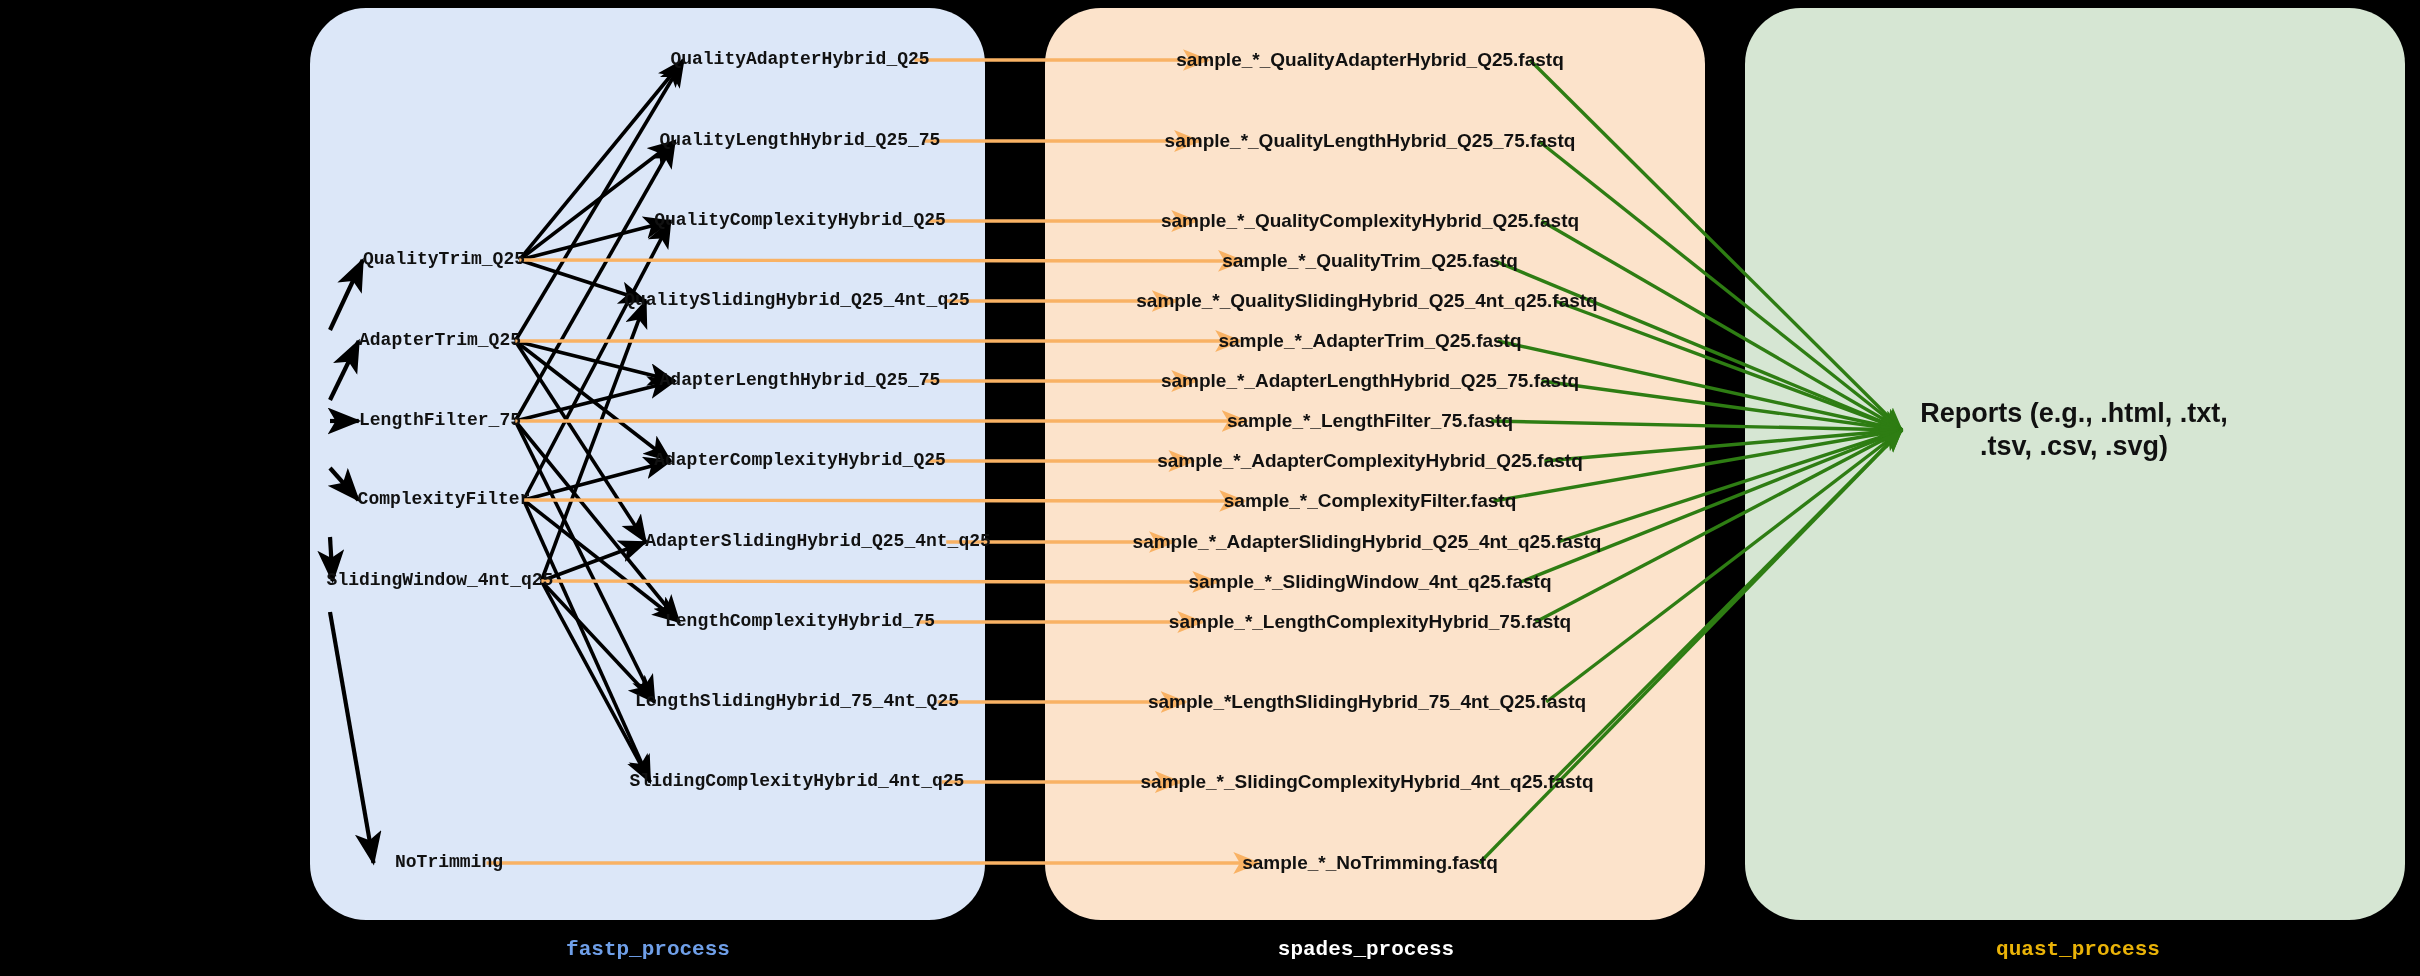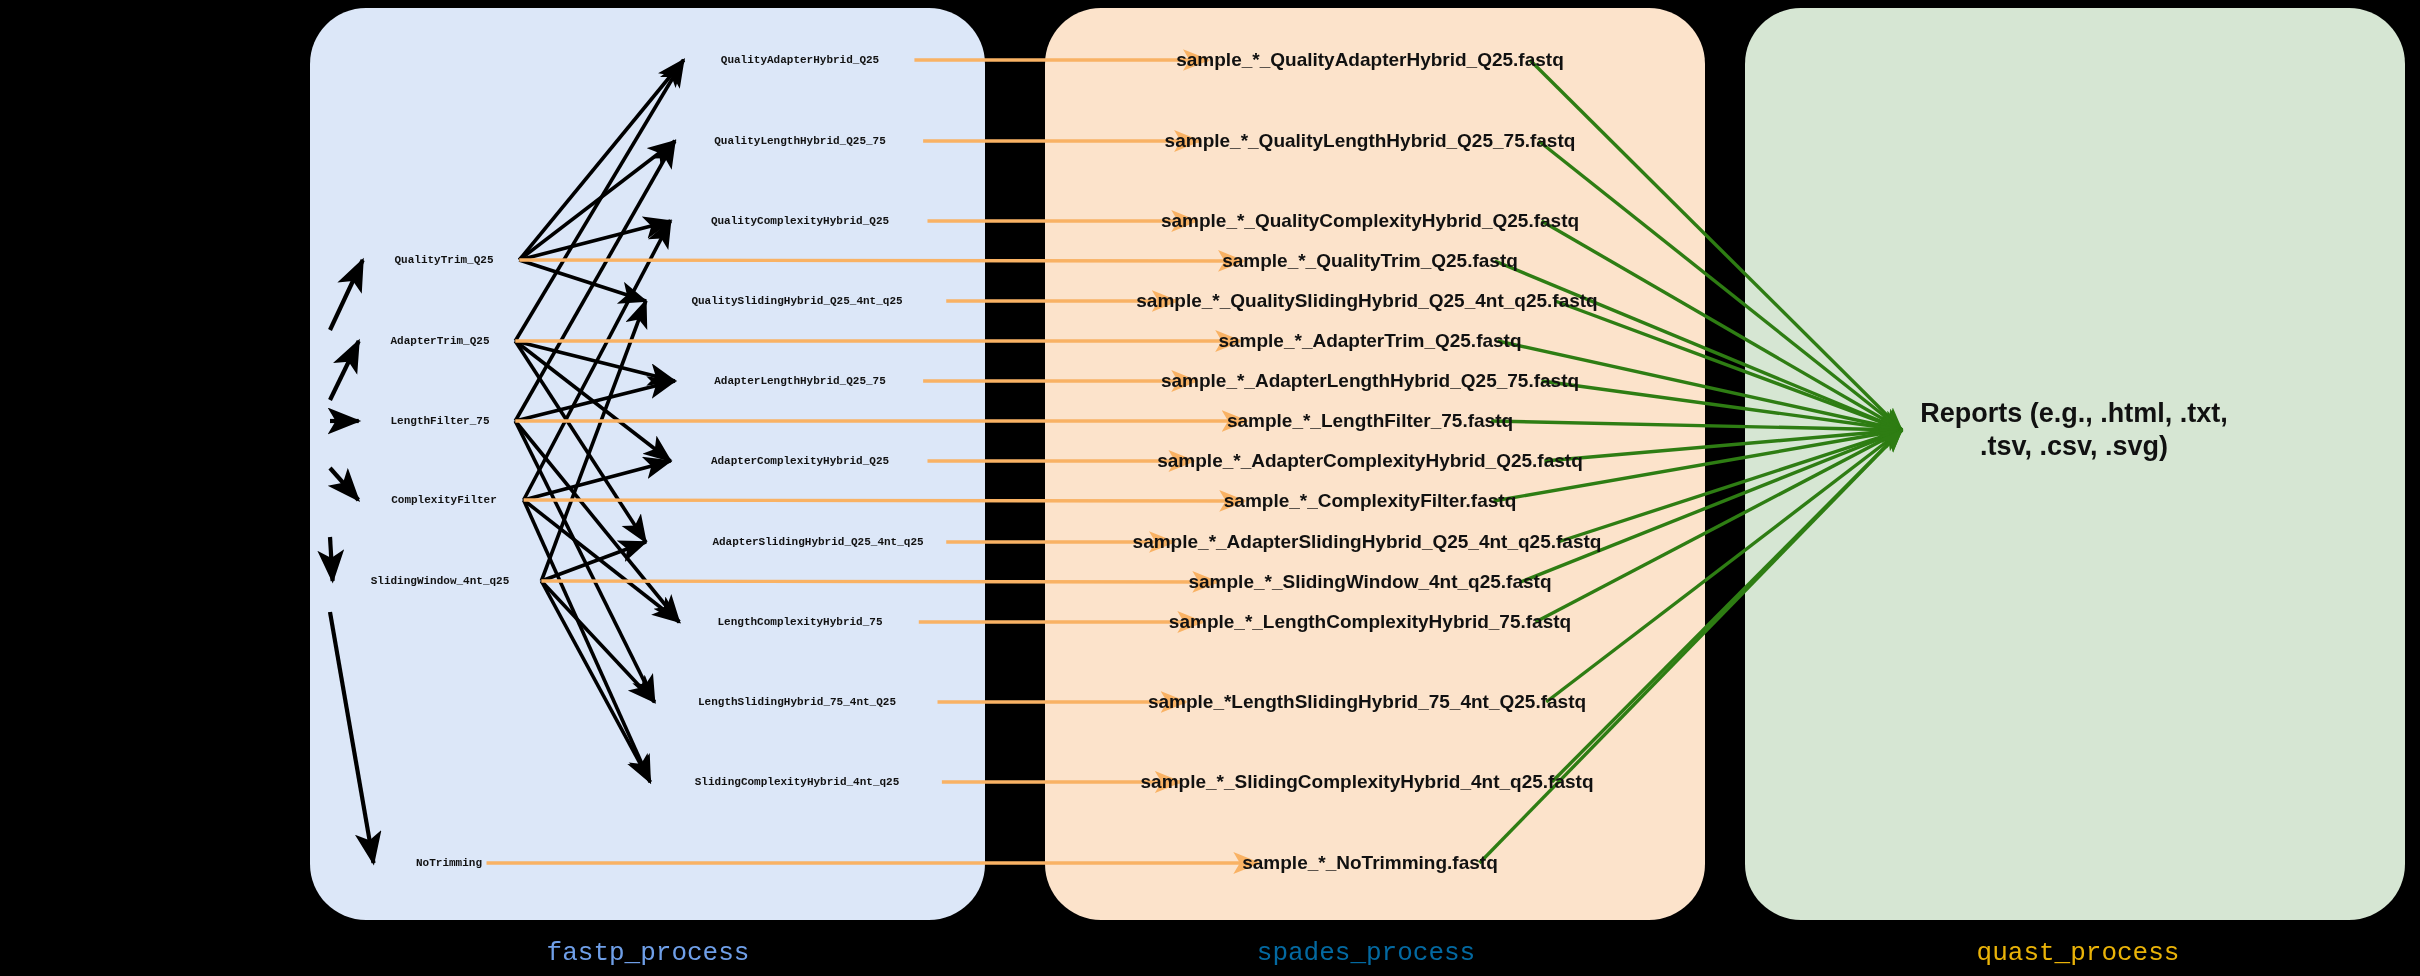--- a/index.html
+++ b/index.html
@@ -8,30 +8,30 @@
   #stage{position:absolute;inset:0;width:2420px;height:976px;}
   .panel{position:absolute;border-radius:56px;}
   #panel-fastp{left:310px;top:8px;width:675px;height:912px;background:#DCE7F8;}
   #panel-spades{left:1045px;top:8px;width:660px;height:912px;background:#FCE3CB;}
   #panel-quast{left:1745px;top:8px;width:660px;height:912px;background:#D6E6D3;}
 
   svg#wires{position:absolute;left:0;top:0;width:2420px;height:976px;overflow:visible;}
 
   .node{position:absolute;transform:translate(-50%,-50%);white-space:nowrap;
         color:#111;line-height:1.1;}
-  .node.mono{font-family:"Liberation Mono",monospace;font-weight:bold;font-size:11px;}
+  .node.mono{font-family:"Liberation Mono",monospace;font-weight:bold;font-size:18px;}
   .node.sans{font-family:"Liberation Sans",sans-serif;font-weight:bold;font-size:19px;}
   .node.report{font-family:"Liberation Sans",sans-serif;font-weight:bold;font-size:27px;
                text-align:center;line-height:1.22;}
 
   .legend{position:absolute;transform:translate(-50%,0);
-          font-family:"Liberation Mono",monospace;font-weight:normal;font-size:26px;
+          font-family:"Liberation Mono",monospace;font-weight:bold;font-size:21px;
           white-space:nowrap;}
   #legend-fastp{color:#6F9FE8;}
-  #legend-spades{color:#0369a1;}
+  #legend-spades{color:#ffffff;}
   #legend-quast{color:#eab308;}
 </style>
 </head>
 <body>
 
 <div id="stage">
 
   <div class="panel" id="panel-fastp"></div>
   <div class="panel" id="panel-spades"></div>
   <div class="panel" id="panel-quast"></div>

